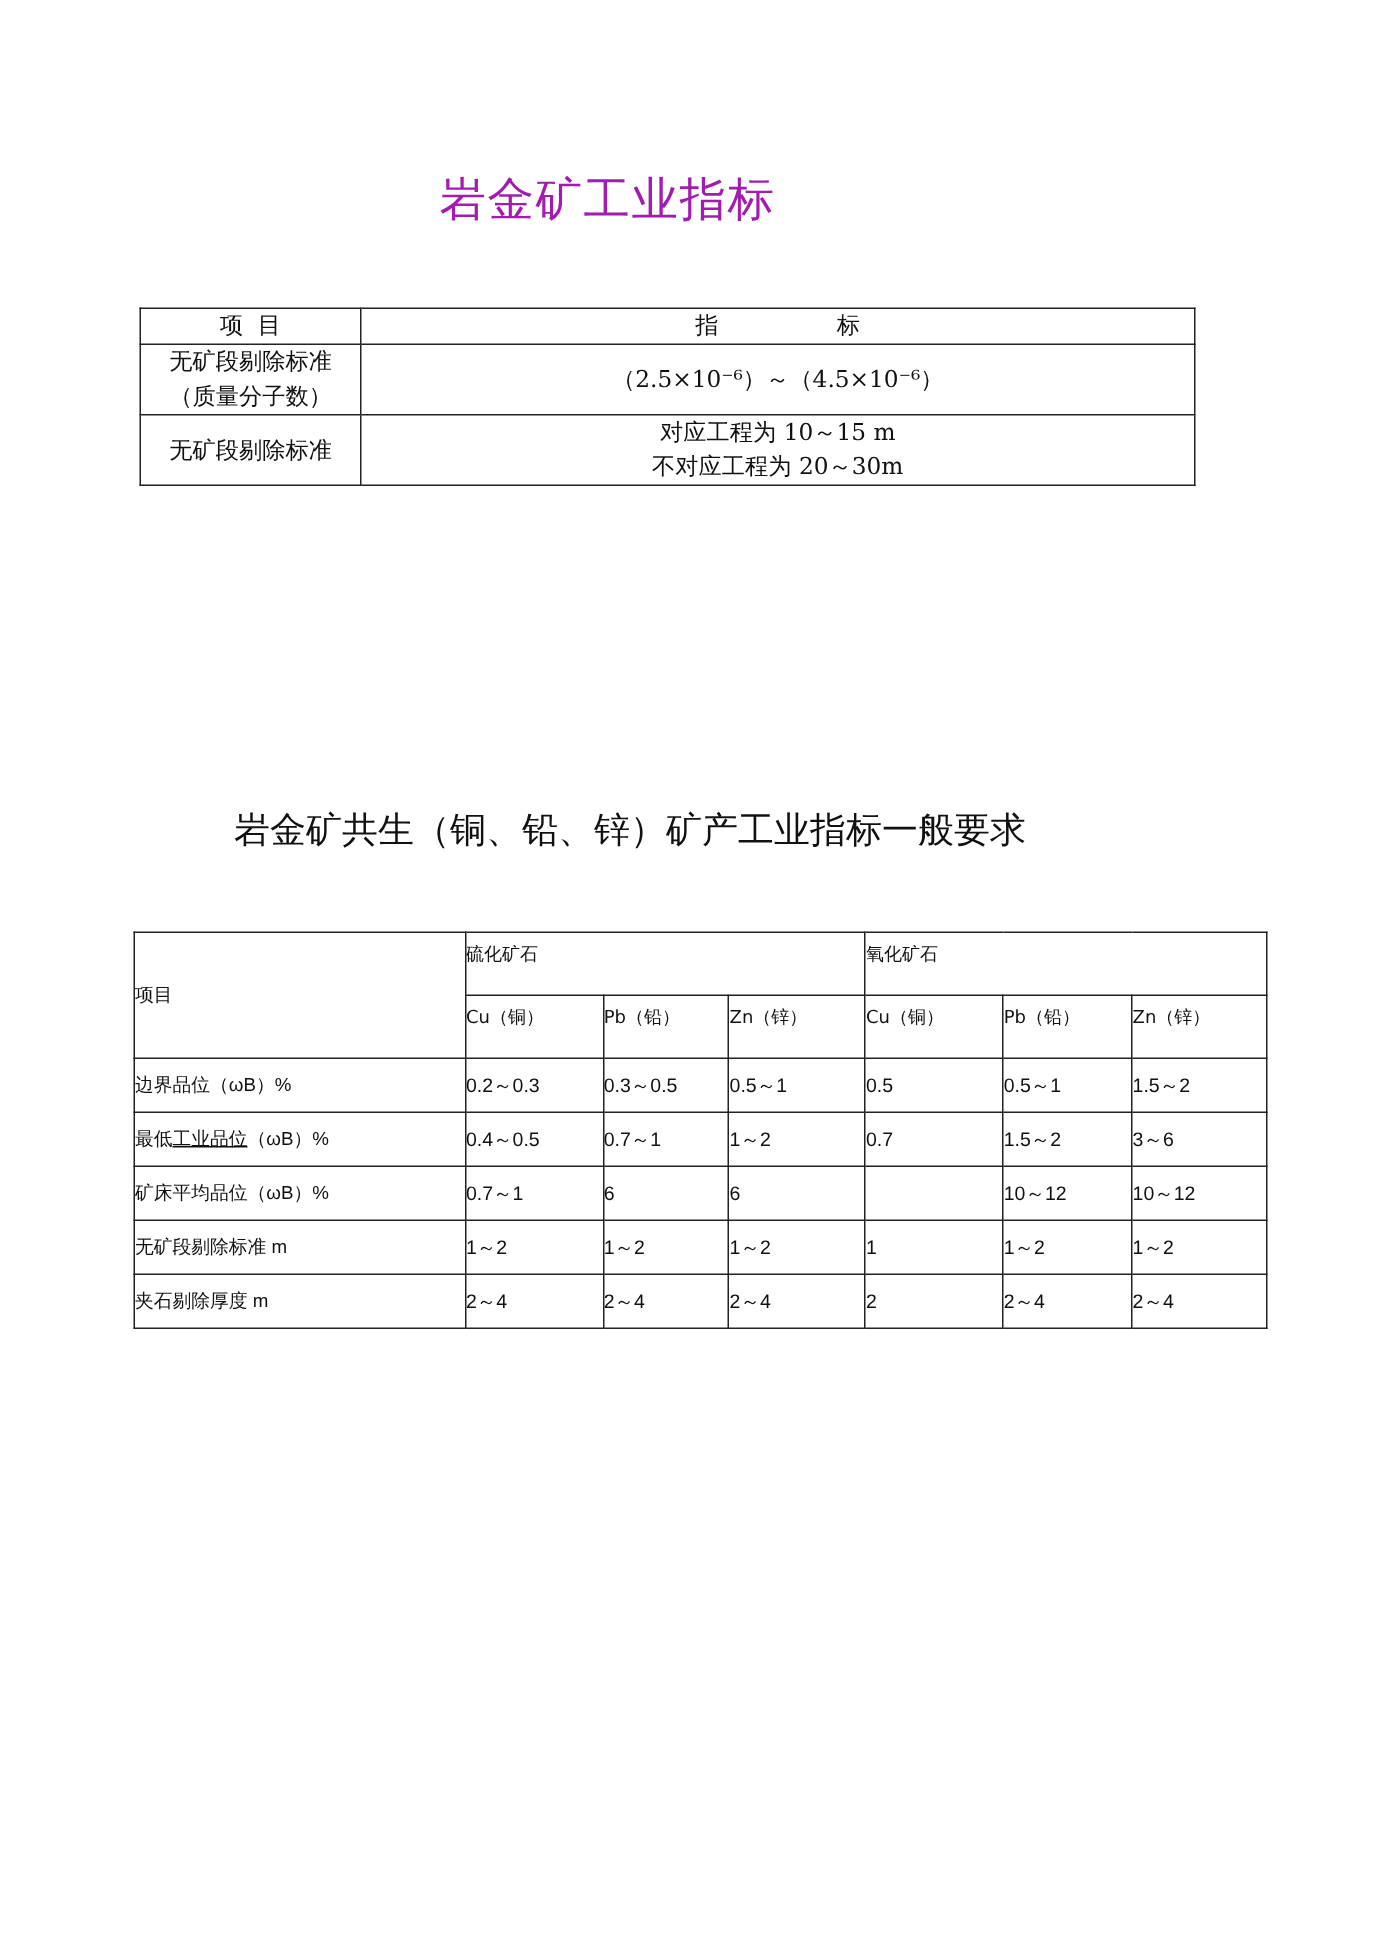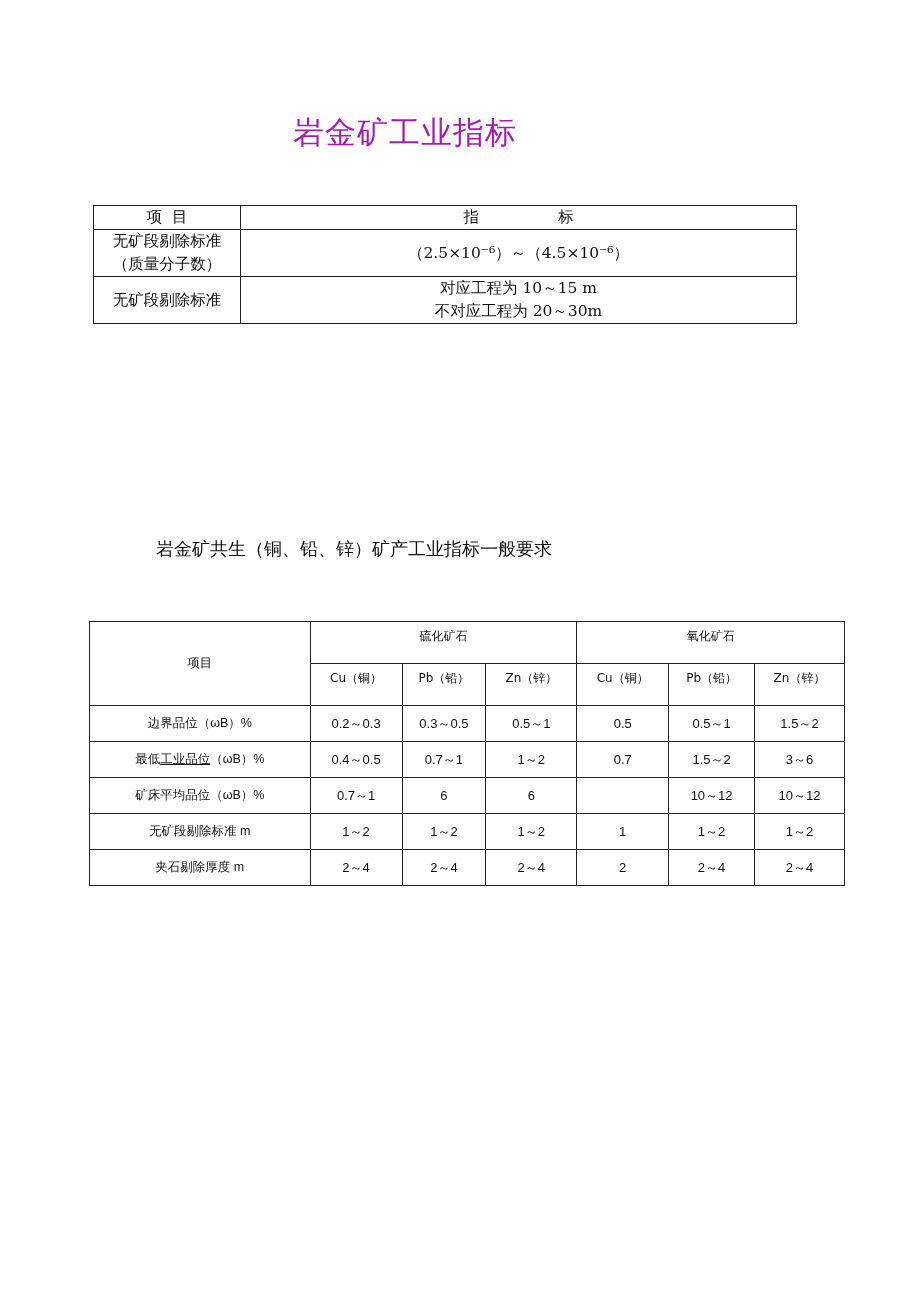--- a/index.html
+++ b/index.html
@@ -7,24 +7,24 @@
   .title {
     position: absolute; left: 293px; top: 112px;
     font-family: "DejaVu Serif", serif; font-size: 31px; letter-spacing: 1px; color: #a21caf;
   }
   table { border-collapse: collapse; position: absolute; }
   .t1 { left: 93px; top: 205px; width: 704px; font-family: "DejaVu Serif", serif; font-size: 15.5px; }
   .t1 td { border: 1px solid #222; text-align: center; padding: 0 4px; line-height: 23px; }
   .t1 .c1 { width: 138px; }
   .subtitle {
     position: absolute; left: 156px; top: 537px;
-    font-family: "DejaVu Serif", serif; font-size: 18px; color: #111;
+    font-family: "DejaVu Serif", serif; font-size: 24px; color: #111;
   }
   .t2 { left: 89px; top: 621px; width: 756px; font-family: "Liberation Sans", sans-serif; font-size: 13px; }
-  .t2 td { border: 1.5px solid #222; text-align: center; height: 35px; padding: 0; margin-left: 12px; }
+  .t2 td { border: 1.5px solid #222; height: 35px; padding: 0; margin-left: 12px; }
   .t2 .hdr { font-family: "DejaVu Sans", sans-serif; font-size: 12px; vertical-align: top; padding-top: 6px; }
   .t2 .lbl { font-family: Liberation Sans, sans-serif; font-size: 12.5px; }
   .ul { text-decoration: underline; }
 </style>
 </head>
 <body>
 
 <div class="title">岩金矿工业指标</div>
 
 <table class="t1">

